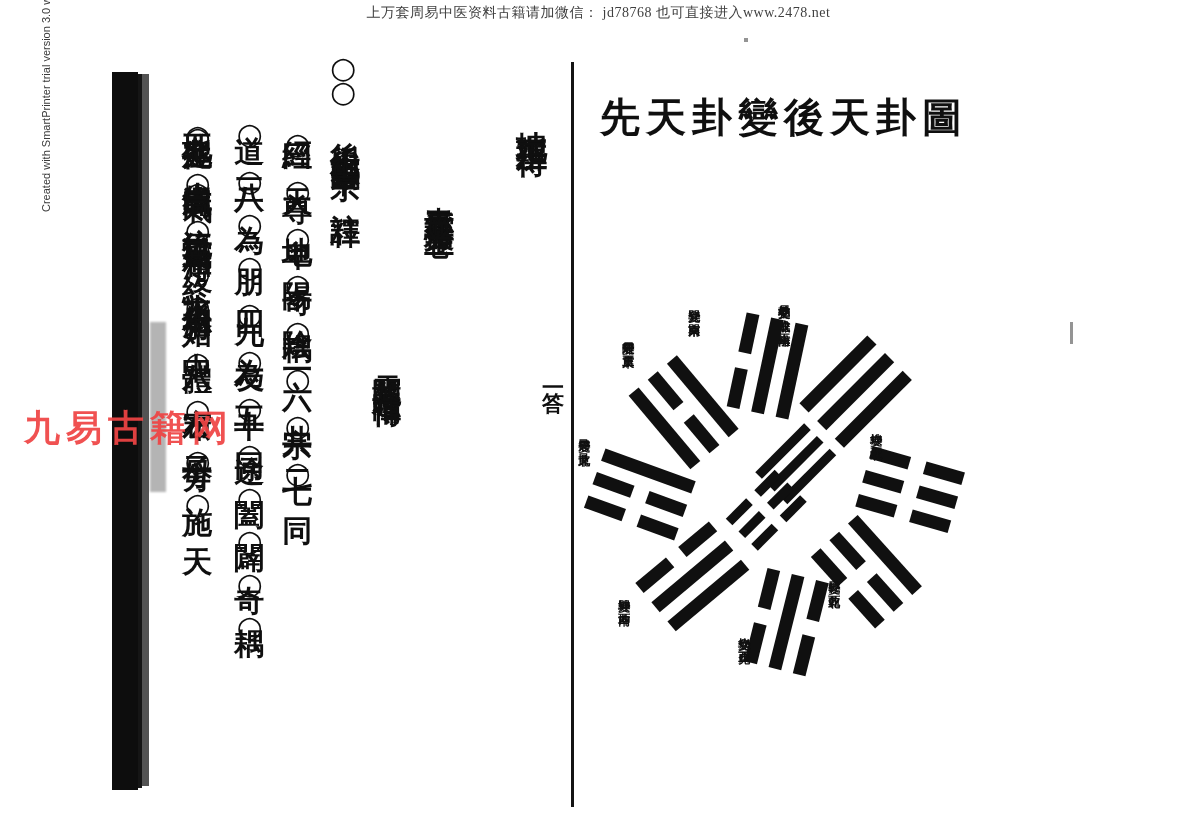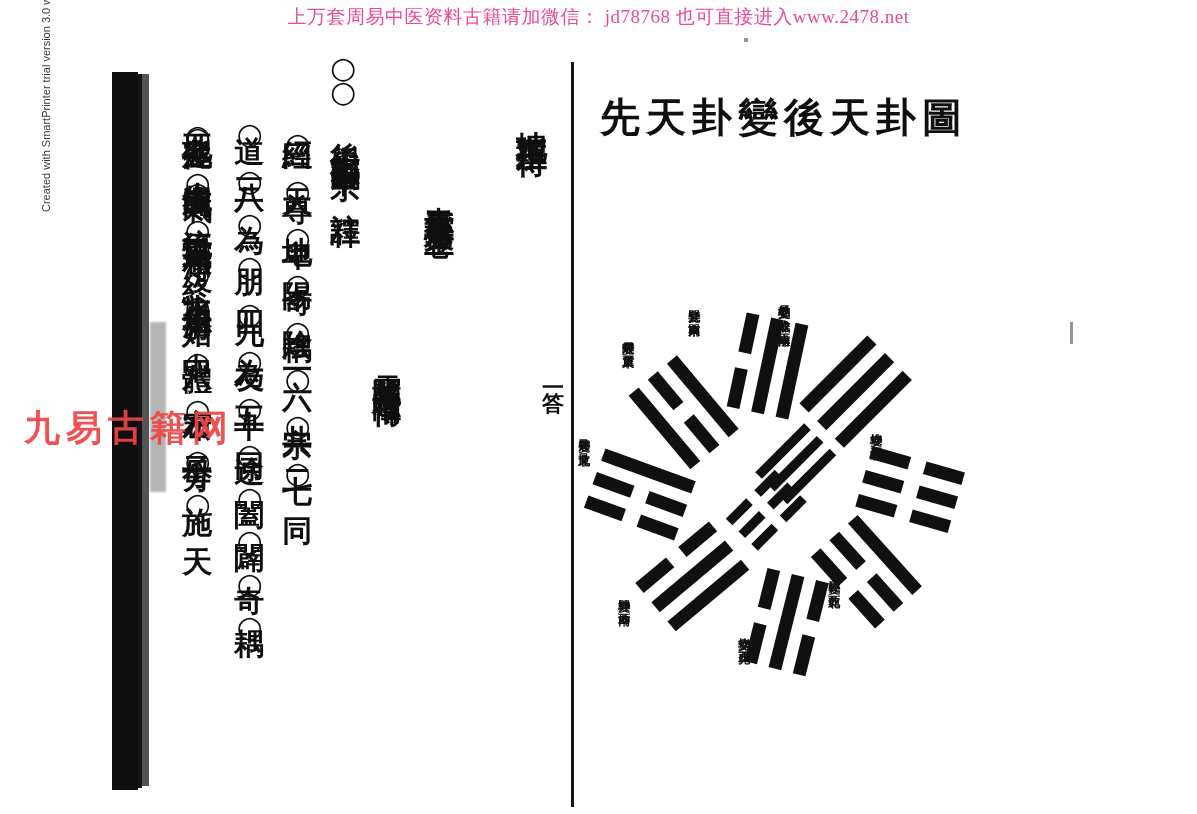--- a/index.html
+++ b/index.html
@@ -17,22 +17,22 @@
   }
 
   
   .top-banner {
     position: absolute;
     top: 4px;
     left: 0;
     width: 1197px;
     text-align: center;
     font-family: "Liberation Serif", "DejaVu Serif", serif;
-    font-size: 19px;
-    color: #ec4899;
+    font-size: 14px;
+    color: #404040;
     letter-spacing: 0.5px;
     white-space: nowrap;
   }
 
   
   .smartprinter {
     position: absolute;
     left: -74px;
     top: 86px;
     width: 240px;

